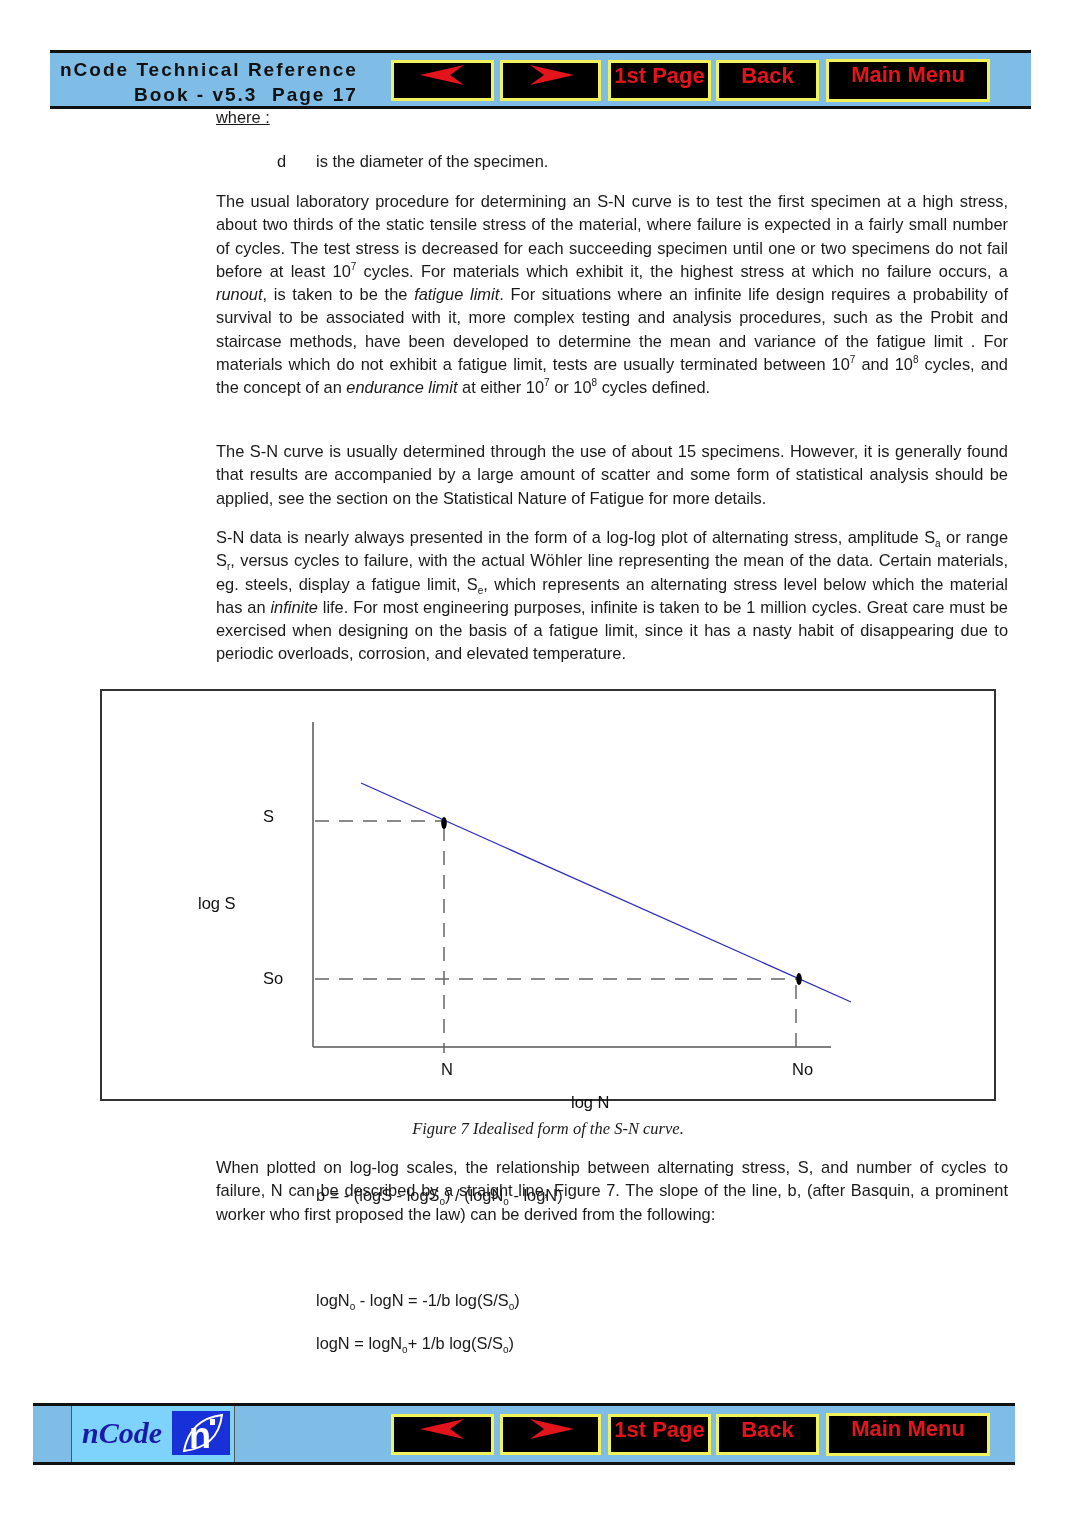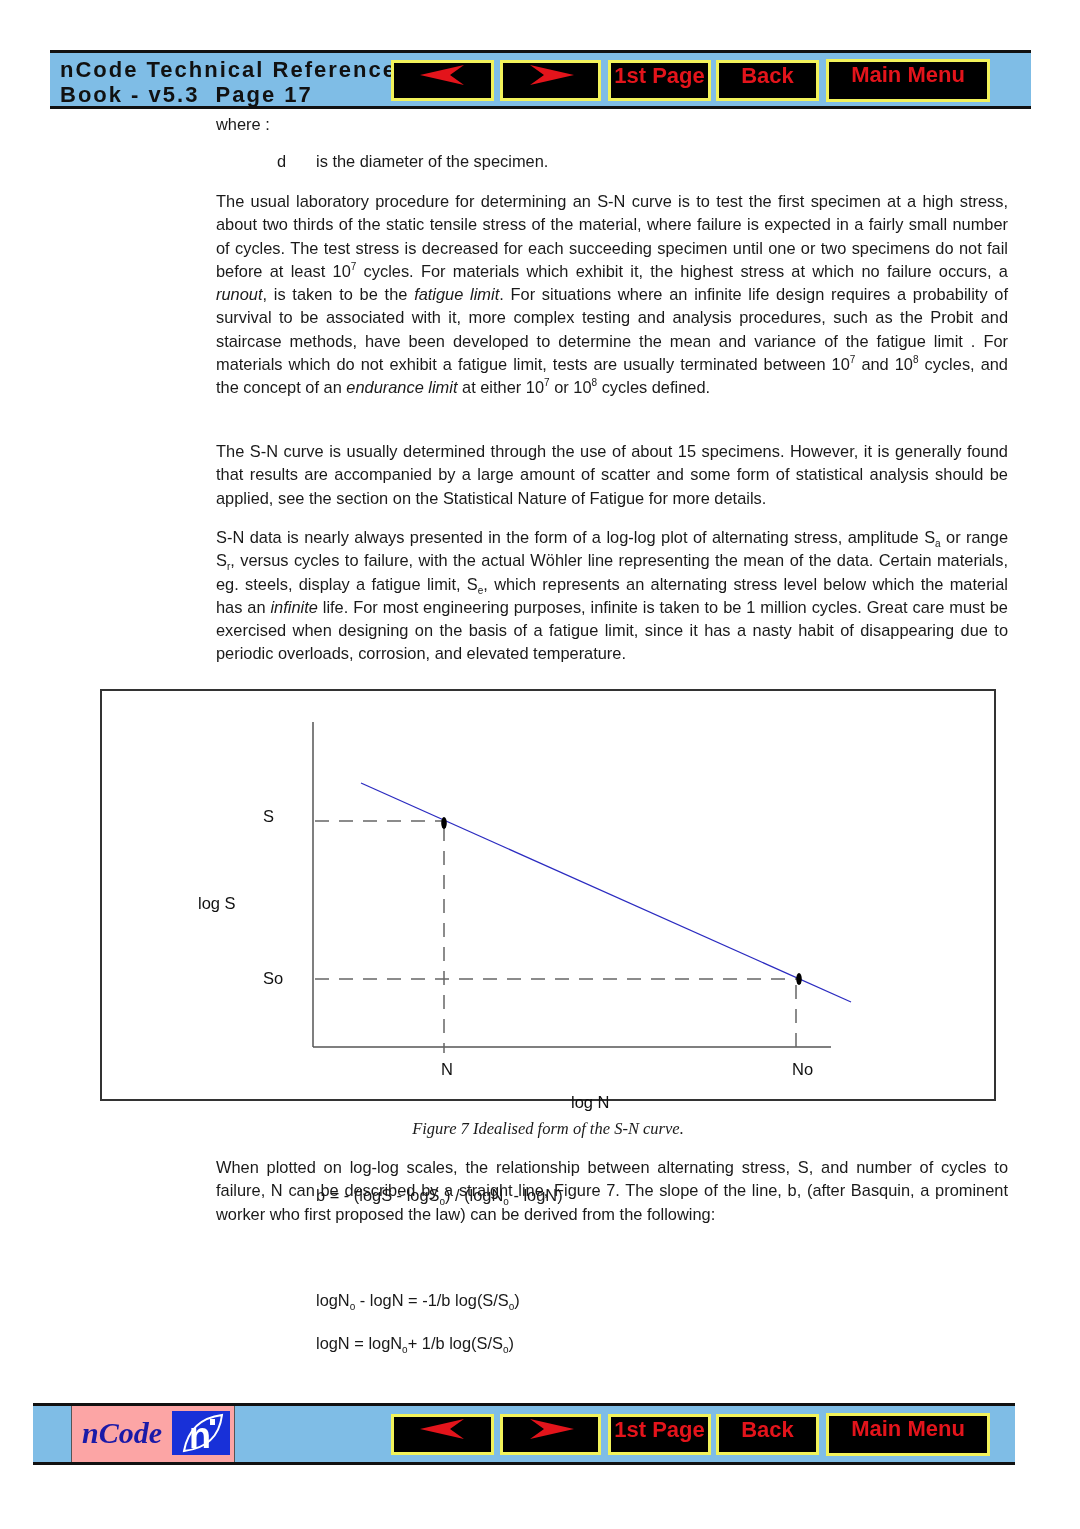--- a/index.html
+++ b/index.html
@@ -2,26 +2,26 @@
 <html><head>
 <meta charset="utf-8">
 <style>
   html, body { margin:0; padding:0; }
   body { width:1080px; height:1529px; background:#ffffff; position:relative; overflow:hidden;
          font-family:"Liberation Sans", sans-serif; color:#1a1a1a; }
   .abs { position:absolute; }
 
   
   .navbar { position:absolute; background:#7fbde6; border-top:3px solid #111; border-bottom:3px solid #111; box-sizing:border-box; }
-  .hdr-title { position:absolute; left:10px; top:4px; font-weight:bold; font-size:22px; letter-spacing:2px; line-height:25px; color:#111; white-space:pre; }
+  .hdr-title { position:absolute; left:10px; top:4px; font-weight:bold; font-size:19px; letter-spacing:2px; line-height:25px; color:#111; white-space:pre;text-align:right; }
   .navbtn { position:absolute; background:#000; border:3px solid #f2f25a; box-sizing:border-box; height:41px;
             color:#e3141b; font-weight:bold; font-size:22px; display:flex; align-items:flex-start; justify-content:center; cursor:pointer; }
   .navbtn svg { display:block; }
 
-  .logo-box { position:absolute; left:38px; top:0; width:164px; height:100%; background:#fca5a5; border-left:1px solid #555; border-right:1px solid #555; box-sizing:border-box; }
+  .logo-box { position:absolute; left:38px; top:0; width:164px; height:100%; background:#7dd3fc; border-left:1px solid #555; border-right:1px solid #555; box-sizing:border-box; }
   .logo-text { position:absolute; left:10px; top:10px; font-family:"Liberation Serif", serif; font-style:italic; font-weight:bold; color:#1a1aa8; font-size:30px; }
   .logo-badge { position:absolute; left:102px; top:6px; width:58px; height:44px; background:#1830d8; }
 
   
   .p { position:absolute; left:216px; width:792px; font-size:16.4px; line-height:23.3px; text-align:justify; }
   .p i { font-style:italic;margin-top:40px; }
   sup { font-size:10px; vertical-align:7px; line-height:0; }
   sub { font-size:10px; vertical-align:-4px; line-height:0; }
   .caption { position:absolute; left:0; width:1096px; text-align:center; font-family:"Liberation Serif", serif; font-style:italic; font-size:16.5px; top:1119px; }
   .eq { position:absolute; left:316px; font-size:16.4px; }
@@ -51,21 +51,21 @@
       <span>1st Page</span>
     </div>
   <div class="navbtn" style="left:666px; top:7px; width:103px;">
       <span>Back</span>
     </div>
   <div class="navbtn" style="left:776px; top:6px; width:164px; height:43px;">
       <span>Main Menu</span>
     </div>
 </div>
 
-<div class="p" style="top:113px;">where :</div>
+<div class="p" style="top:106px;text-decoration:underline;">where :</div>
 
 <div class="abs" style="left:277px; top:152px; font-size:16.4px;">
   <span>d</span>
   <span style="position:absolute; left:39px; white-space:nowrap;">is the diameter of the specimen.</span>
 </div>
 
 <div class="p" style="top:190px;"><span>The usual laboratory procedure for determining an S-N curve is to test the first specimen at a high stress, about two thirds of the static tensile stress of the material, where failure is expected in a fairly small number of cycles. The test stress is decreased for each succeeding specimen until one or two specimens do not fail before at least 10</span><sup>7</sup><span> cycles. For materials which exhibit it, the highest stress at which no failure occurs, a </span><i>runout</i><span>, is taken to be the </span><i>fatigue limit</i><span>. For situations where an infinite life design requires a probability of survival to be associated with it, more complex testing and analysis procedures, such as the Probit and staircase methods, have been developed to determine the mean and variance of the fatigue limit . For materials which do not exhibit a fatigue limit, tests are usually terminated between 10</span><sup>7</sup><span> and 10</span><sup>8</sup><span> cycles, and the concept of an </span><i>endurance limit</i><span> at either 10</span><sup>7</sup><span> or 10</span><sup>8</sup><span> cycles defined.</span></div>
 
 <div class="p" style="top:440px;">The S-N curve is usually determined through the use of about 15 specimens. However, it is generally found that results are accompanied by a large amount of scatter and some form of statistical analysis should be applied, see the section on the Statistical Nature of Fatigue for more details.</div>
 

